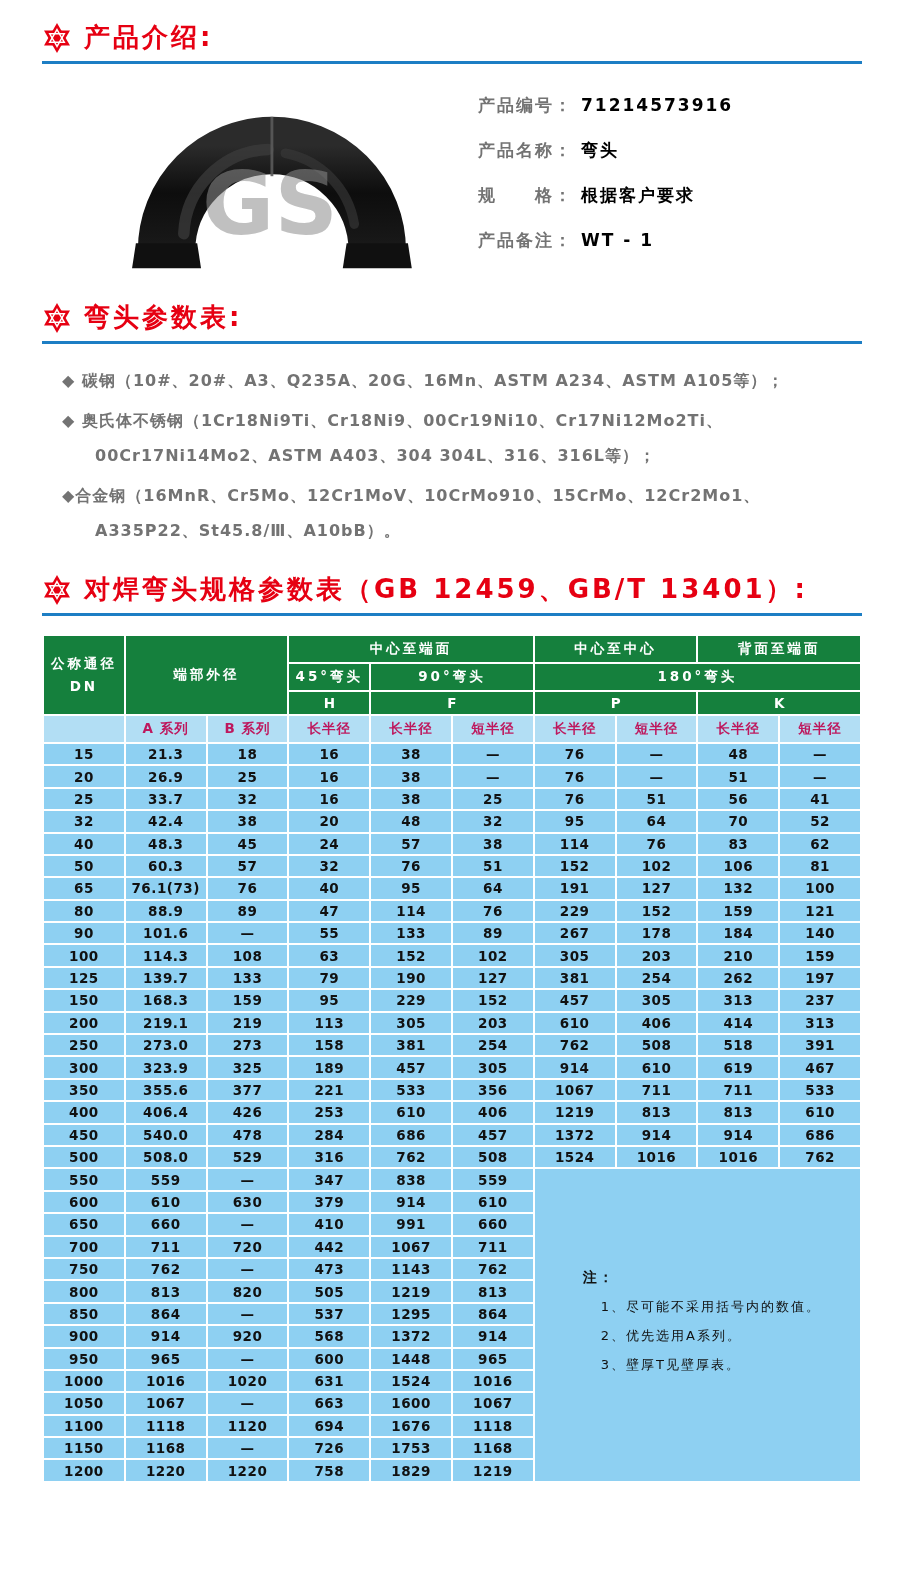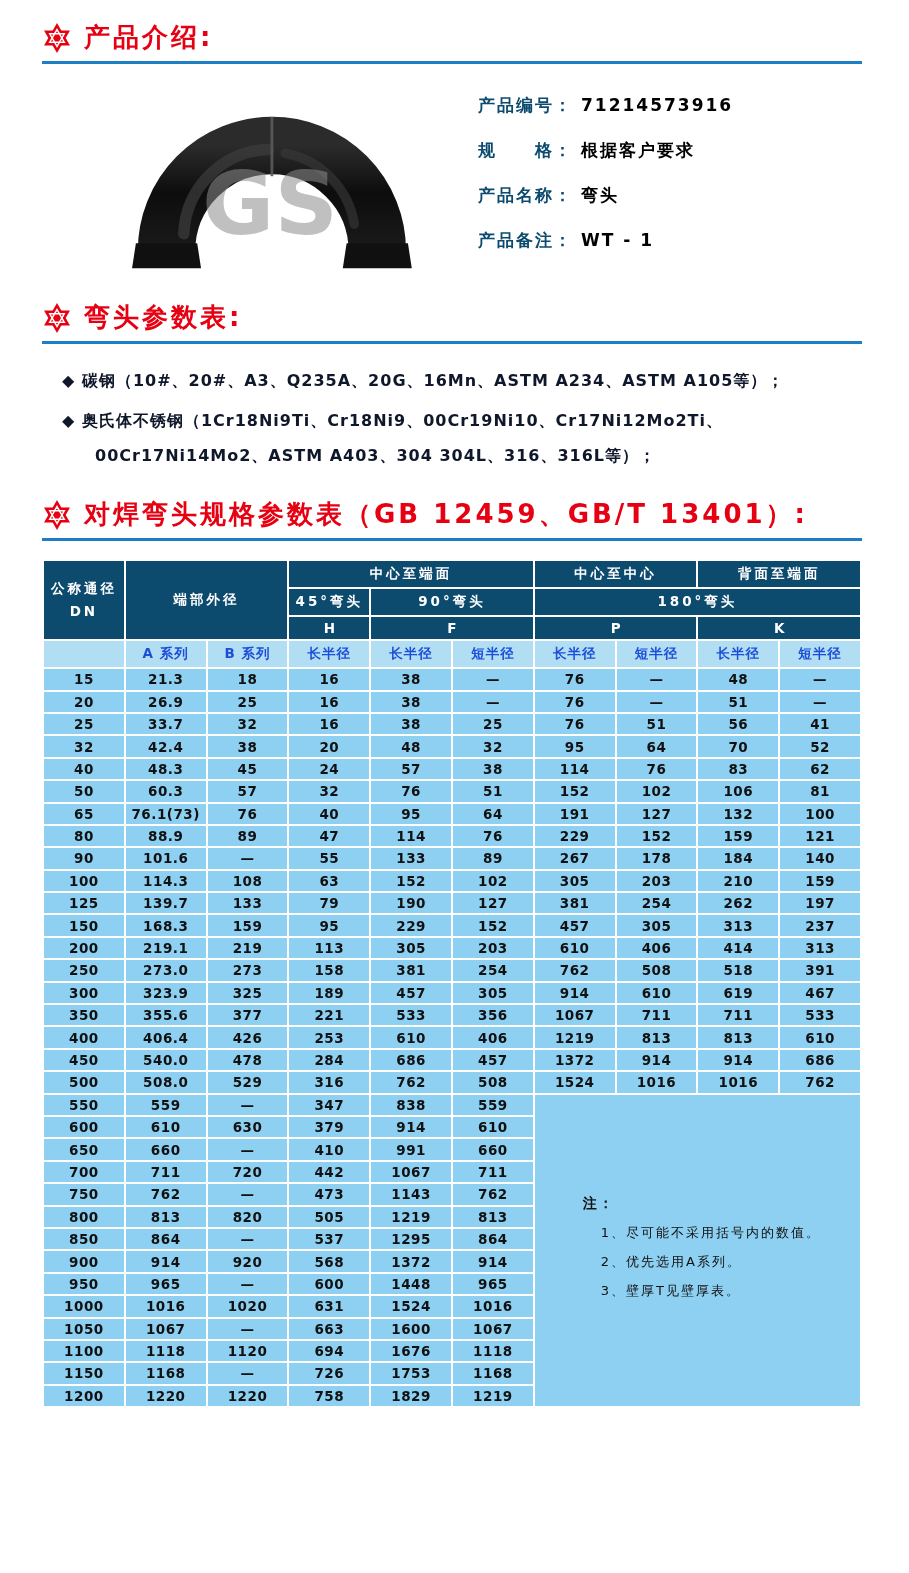--- a/index.html
+++ b/index.html
@@ -19,50 +19,50 @@
     line-height:1.2;
   }
   .blue-line { height:3px; background:#1d7ec4; margin-top:7px; }
 
   
   .product-block { display:flex; margin-top:26px; margin-bottom:30px; height:182px; }
   .product-image { width:340px; height:182px; margin-left:58px; position:relative; flex:0 0 auto; }
   .product-image svg { width:100%; height:100%; display:block; }
   .product-info { margin-left:38px; padding-top:4px; }
   .info-row { margin-bottom:22px; font-weight:bold; font-size:17px; white-space:pre; }
-  .info-label { color:#0c4a6e; letter-spacing:2px; }
+  .info-label { color:#737373; letter-spacing:2px; }
   .info-value { color:#000000; margin-left:8px; letter-spacing:2px; }
 
   
   .materials-list { margin-top:20px; margin-bottom:26px; }
   .bullet-item {
-    font-size:16px; font-weight:bold; color:#0f172a;
+    font-size:16px; font-weight:bold; color:#737373;
     line-height:2.15; letter-spacing:1px;
     padding-left:53px; text-indent:-33px;
     white-space:pre-wrap; margin-bottom:6px;
   }
 
   
   .spec-table-wrap { margin-top:18px; }
   table.spec-table {
     width:100%; border-collapse:collapse; table-layout:fixed;
   }
   table.spec-table col { width:10%; }
   .spec-table th, .spec-table td {
     border:2px solid #ffffff; text-align:center; vertical-align:middle;
     padding:0; overflow:hidden;
   }
   .hmain {
-    background:#0c4a6e; color:#ffffff; font-size:13.5px; font-weight:bold;
+    background:#15803d; color:#ffffff; font-size:13.5px; font-weight:bold;
     letter-spacing:3px; height:28px;
   }
   .dn-cell div { line-height:1.7; }
   tr.letter-row .hmain { height:24px; letter-spacing:0; }
   tr.subheader .hsub {
-    background:#b2def4; color:#1d4ed8; font-size:13.5px; font-weight:bold;
+    background:#b2def4; color:#be185d; font-size:13.5px; font-weight:bold;
     height:28px; letter-spacing:1px;
   }
   .spec-table tbody td {
     background:#8ed0f2; color:#111; font-size:13.5px; font-weight:bold;
     height:22.4px; letter-spacing:0.5px;
   }
   td.notes-cell {
     text-align:left; vertical-align:top;
     padding:100px 6px 0 48px;
   }
@@ -104,40 +104,41 @@
         <path d="M 80 150 A 92 92 0 0 1 168 62" fill="none" stroke="#3d3d3d" stroke-width="12" stroke-linecap="round" opacity="0.7"></path>
         <path d="M 186 66 A 90 90 0 0 1 258 140" fill="none" stroke="#3a3a3a" stroke-width="10" stroke-linecap="round" opacity="0.6"></path>
 
         <path d="M 172 28 L 172 90" stroke="#5a5a5a" stroke-width="3" opacity="0.9"></path>
 
         <text x="170" y="150" text-anchor="middle" font-family="DejaVu Sans, Liberation Sans, sans-serif" font-size="92" font-weight="bold" fill="#8d8d8d" opacity="0.55">GS</text>
       </svg>
     </div>
     <div class="product-info">
         <div class="info-row"><span class="info-label">产品编号：</span><span class="info-value">71214573916</span></div>
+        <div class="info-row"><span class="info-label">产品名称：</span><span class="info-value">弯头</span></div>
         <div class="info-row"><span class="info-label">规　　格：</span><span class="info-value">根据客户要求</span></div>
-        <div class="info-row"><span class="info-label">产品名称：</span><span class="info-value">弯头</span></div>
         <div class="info-row"><span class="info-label">产品备注：</span><span class="info-value">WT - 1</span></div>
       </div>
   </div>
 
   <div class="section-header">
     <svg class="star-icon" viewBox="0 0 100 100">
       <polygon points="50,0 93.3,75 6.7,75" fill="#e60012"></polygon>
       <polygon points="50,100 6.7,25 93.3,25" fill="#e60012"></polygon>
       <polygon points="50,22 74.2,64 25.8,64" fill="none" stroke="#ffffff" stroke-width="5"></polygon>
       <polygon points="50,78 25.8,36 74.2,36" fill="none" stroke="#ffffff" stroke-width="5"></polygon>
     </svg>
     <div class="section-title">弯头参数表:</div>
   </div>
   <div class="blue-line"></div>
 
   <div class="materials-list">
       <div class="bullet-item">◆ 碳钢（10#、20#、A3、Q235A、20G、16Mn、ASTM A234、ASTM A105等）；</div>
       <div class="bullet-item">◆ 奥氏体不锈钢（1Cr18Ni9Ti、Cr18Ni9、00Cr19Ni10、Cr17Ni12Mo2Ti、00Cr17Ni14Mo2、ASTM A403、304 304L、316、316L等）；</div>
+      <div class="bullet-item">◆合金钢（16MnR、Cr5Mo、12Cr1MoV、10CrMo910、15CrMo、12Cr2Mo1、A335P22、St45.8/Ⅲ、A10bB）。</div>
     </div>
 
   <div class="section-header">
     <svg class="star-icon" viewBox="0 0 100 100">
       <polygon points="50,0 93.3,75 6.7,75" fill="#e60012"></polygon>
       <polygon points="50,100 6.7,25 93.3,25" fill="#e60012"></polygon>
       <polygon points="50,22 74.2,64 25.8,64" fill="none" stroke="#ffffff" stroke-width="5"></polygon>
       <polygon points="50,78 25.8,36 74.2,36" fill="none" stroke="#ffffff" stroke-width="5"></polygon>
     </svg>
     <div class="section-title">对焊弯头规格参数表（GB 12459、GB/T 13401）:</div>

